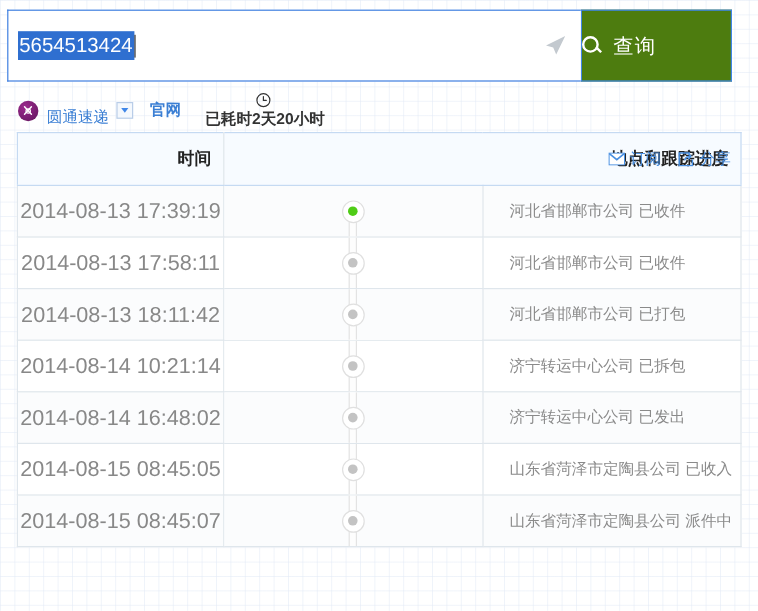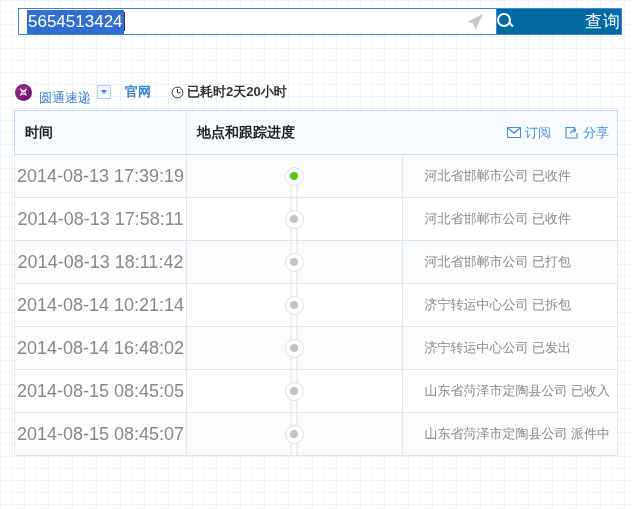--- a/index.html
+++ b/index.html
@@ -15,24 +15,24 @@
       linear-gradient(to bottom, rgba(226,234,246,0.55) 1px, transparent 1px);
     background-size: 12px 12px;
     font-family: "Liberation Sans", "DejaVu Sans", sans-serif;
     overflow: hidden;
     position: relative;
   }
 
   
   .search-wrap {
     position: absolute;
-    left: 18px;
+    left: 6px;
     top: 8px;
     width: 604px;
-    height: 27px;
+    height: 60px;
     display: flex;
     box-sizing: border-box;
   }
   .search-field {
     flex: 1 1 auto;
     border: 1px solid #3f7fe0;
     border-right: none;
     background: #ffffff;
     display: flex;
     align-items: center;
@@ -59,25 +59,25 @@
   .cursor-icon {
     position: absolute;
     right: 12px;
     top: 50%;
     transform: translateY(-50%);
     width: 18px;
     height: 18px;
   }
   .search-btn {
     flex: 0 0 126px;
-    background: #0369a1;
+    background: #4d7c0f;
     border: 1px solid #3f86e8;
     display: flex;
     align-items: center;
-    justify-content: space-between;
+    justify-content: flex-start;
     gap: 9px;
     box-sizing: border-box;
     cursor: pointer;
   }
   .search-btn .mag {
     width: 17px;
     height: 17px;
     position: relative;
     display: inline-block;
   }
@@ -183,20 +183,21 @@
   .phone-text {
     color: #333333;
     font-size: 13px;
     font-weight: bold;
   }
   .elapsed-block {
     display: flex;
     align-items: center;
     margin-left: 20px;
     white-space: nowrap;
+    flex-direction: column;
   }
   .clock-icon {
     width: 13px;
     height: 13px;
     margin-right: 3px;
     flex: 0 0 auto;
   }
   .elapsed-text {
     color: #333333;
     font-size: 13px;
@@ -228,21 +229,21 @@
     font-weight: bold;
     font-size: 14px;
     color: #222;
     border-top: none;
   }
   .track-table thead th:first-child { border-left: none; }
   .track-table thead th:last-child { border-right: none; }
   .th-inner {
     display: flex;
     align-items: center;
-    justify-content: flex-start;
+    justify-content: flex-end;
     position: relative;
     height: 43px;
     padding: 0 10px;
   }
   .th-label { font-size: 14px; color: #222; font-weight: bold; }
   .th-actions {
     position: absolute;
     right: 8px;
     top: 50%;
     transform: translateY(-50%);

